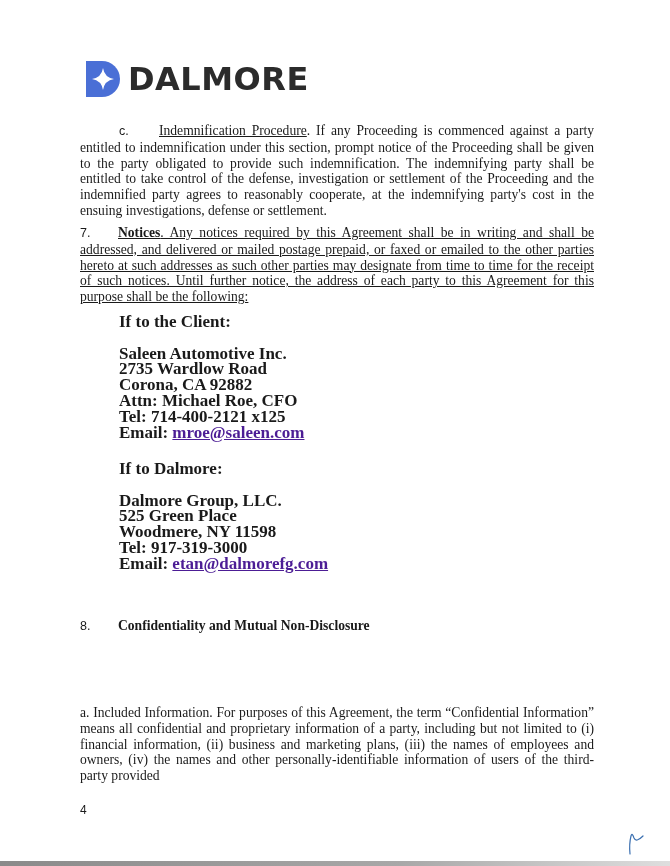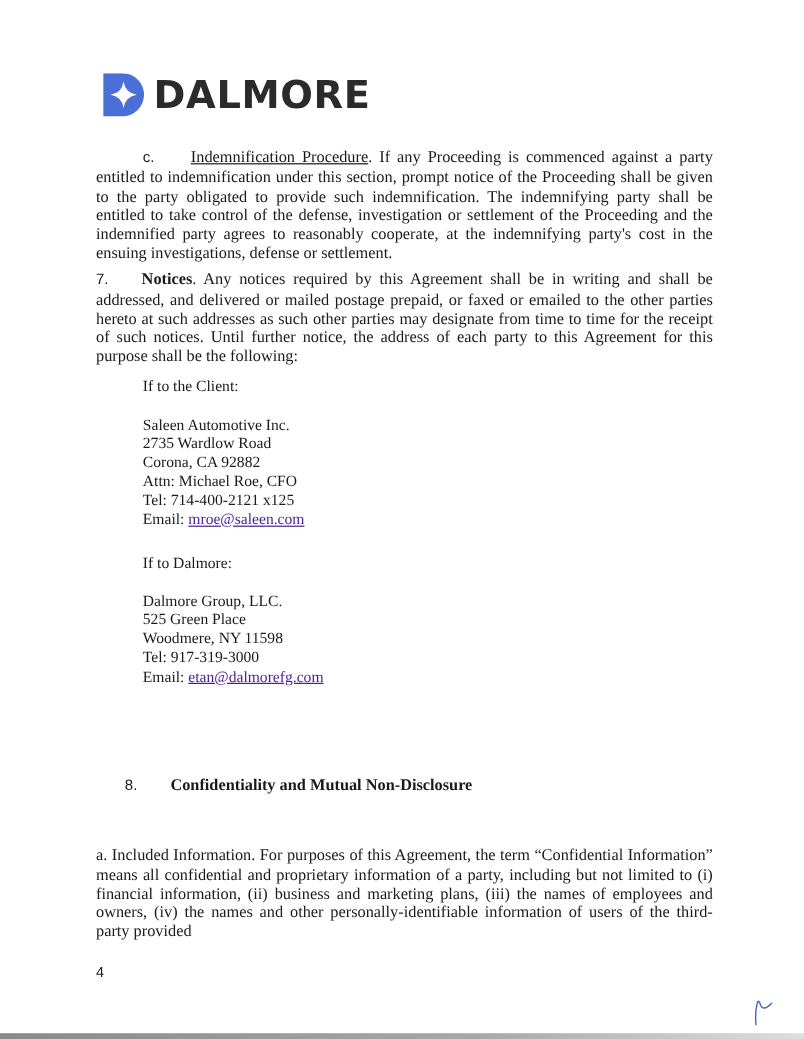--- a/index.html
+++ b/index.html
@@ -14,24 +14,24 @@
     font-family: "DejaVu Sans", "Liberation Sans", sans-serif; font-weight: bold;
     font-size: 32px; letter-spacing: 0.5px; color: #2b2b2b; margin-left: 6px; line-height: 1;
   }
   .para {
     position: absolute; left: 80px; width: 514px; font-size: 13.6px; line-height: 15.8px;
     text-align: justify; text-align-last: left;
   }
   .para .num-c { font-family: "Liberation Sans", sans-serif; font-size: 12.5px; display: inline-block; width: 0; }
   .u { text-decoration: underline; }
   .b { font-weight: bold; }
-  .addr { position: absolute; left: 119px; font-size: 13px; line-height: 15.8px; }
+  .addr { position: absolute; left: 119px; font-size: 17px; line-height: 15.8px; font-weight: bold; }
   .addr div { white-space: nowrap; }
   .link { color: #4c1d95; text-decoration: underline; }
-  .heading { position: absolute; left: 80px; top: 646px; font-size: 13.6px; white-space: nowrap; margin-left: 24px; }
+  .heading { position: absolute; left: 80px; top: 618px; font-size: 13.6px; white-space: nowrap; }
   .heading .n { font-family: "Liberation Sans", sans-serif; font-size: 12.5px; display: inline-block; width: 38px; }
   .page-num { position: absolute; left: 80px; top: 803px; font-family: "Liberation Sans", sans-serif; font-size: 12px; }
   .initials { position: absolute; left: 623px; top: 828px; width: 30px; height: 28px; }
   .bottom-bar {
     position: absolute; left: 0; top: 861px; width: 670px; height: 5px;
     background: linear-gradient(to right, #8a8a8a, #a8a8a8 60%, #dedede);
   }
 </style>
 </head>
 <body>
@@ -43,21 +43,21 @@
       <path d="M0 0 H16 A18 18 0 0 1 16 36 H0 Z" fill="#4a6fd6"></path>
       <path d="M17 7 Q18.5 16.5 28 18 Q18.5 19.5 17 29 Q15.5 19.5 6 18 Q15.5 16.5 17 7 Z" fill="#ffffff"></path>
     </svg>
     <span class="logo-text">DALMORE</span>
   </div>
 
   <div class="para" style="top:123px;">
     <span style="display:inline-block;width:39px;"></span><span class="num-c">c.</span><span style="display:inline-block;width:40px;"></span><span class="u">Indemnification Procedure</span><span>. If any Proceeding is commenced against a party entitled to indemnification under this section, prompt notice of the Proceeding shall be given to the party obligated to provide such indemnification. The indemnifying party shall be entitled to take control of the defense, investigation or settlement of the Proceeding and the indemnified party agrees to reasonably cooperate, at the indemnifying party's cost in the ensuing investigations, defense or settlement.</span>
   </div>
 
-  <div class="para" style="top:225px;">
+  <div class="para" style="top:225px;text-decoration:underline;">
     <span style="display:inline-block;width:38px;font-family:'Liberation Sans',sans-serif;font-size:12.5px;">7.</span><span class="b">Notices</span><span>. Any notices required by this Agreement shall be in writing and shall be addressed, and delivered or mailed postage prepaid, or faxed or emailed to the other parties hereto at such addresses as such other parties may designate from time to time for the receipt of such notices. Until further notice, the address of each party to this Agreement for this purpose shall be the following:</span>
   </div>
 
   <div class="addr" style="top:314px;">
     <div>If to the Client:</div>
     <div style="height:15.8px;"></div>
     <div>Saleen Automotive Inc.</div>
     <div>2735 Wardlow Road</div>
     <div>Corona, CA 92882</div>
     <div>Attn: Michael Roe, CFO</div>

